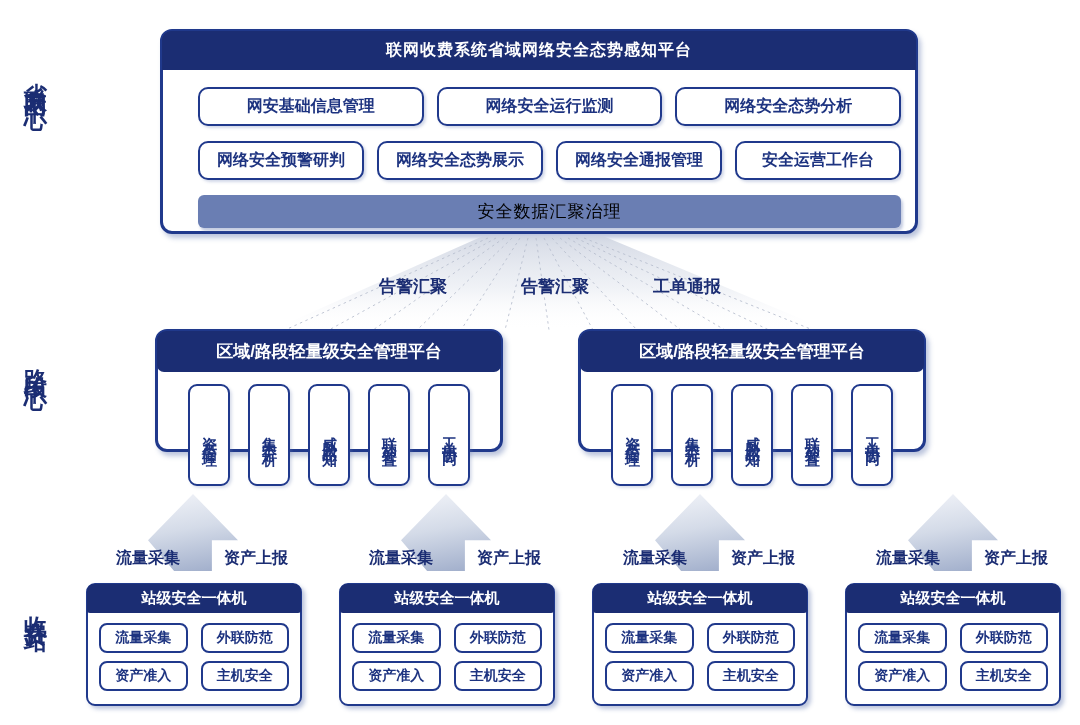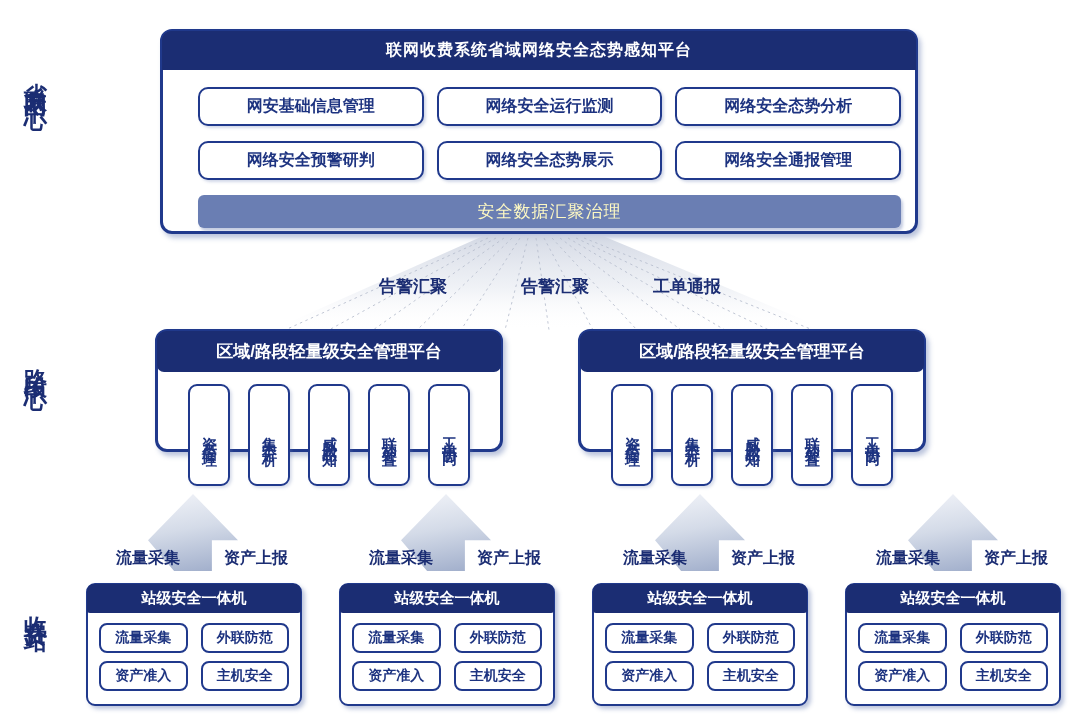--- a/index.html
+++ b/index.html
@@ -64,21 +64,21 @@
     border-radius: 10px;
     display: flex; align-items: center; justify-content: center;
     color: var(--text); font-size: 16px; font-weight: 600;
     box-shadow: 2px 2px 3px rgba(106,126,179,0.3);
   }
   .data-bar {
     height: 33px;
     background: var(--slate);
     border-radius: 6px;
     display: flex; align-items: center; justify-content: center;
-    color: #fef9c3; font-size: 17px; letter-spacing: 1px;
+    color: #000000; font-size: 17px; letter-spacing: 1px;
     box-shadow: 2px 3px 3px rgba(106,126,179,0.4);
   }
 
   
   .fan-svg { position: absolute; left: 270px; top: 236px; }
   .flow-label {
     position: absolute; top: 275px;
     width: 160px; text-align: center;
     font-size: 17px; font-weight: bold; color: var(--navy);
   }
@@ -189,20 +189,21 @@
     <div class="prov-body">
       <div class="prov-row">
         <div class="prov-cell">网安基础信息管理</div>
         <div class="prov-cell">网络安全运行监测</div>
         <div class="prov-cell">网络安全态势分析</div>
       </div>
       <div class="prov-row">
         <div class="prov-cell">网络安全预警研判</div>
         <div class="prov-cell">网络安全态势展示</div>
         <div class="prov-cell">网络安全通报管理</div>
+        <div class="prov-cell">安全运营工作台</div>
       </div>
       <div class="data-bar">安全数据汇聚治理</div>
     </div>
   </div>
 
   <svg class="fan-svg" width="560" height="96" viewBox="0 0 560 96">
     <defs>
       <linearGradient id="fanGrad" x1="0" y1="0" x2="0" y2="1">
         <stop offset="0" stop-color="#cdd3e0" stop-opacity="0.85"></stop>
         <stop offset="0.55" stop-color="#e3e7ef" stop-opacity="0.55"></stop>

